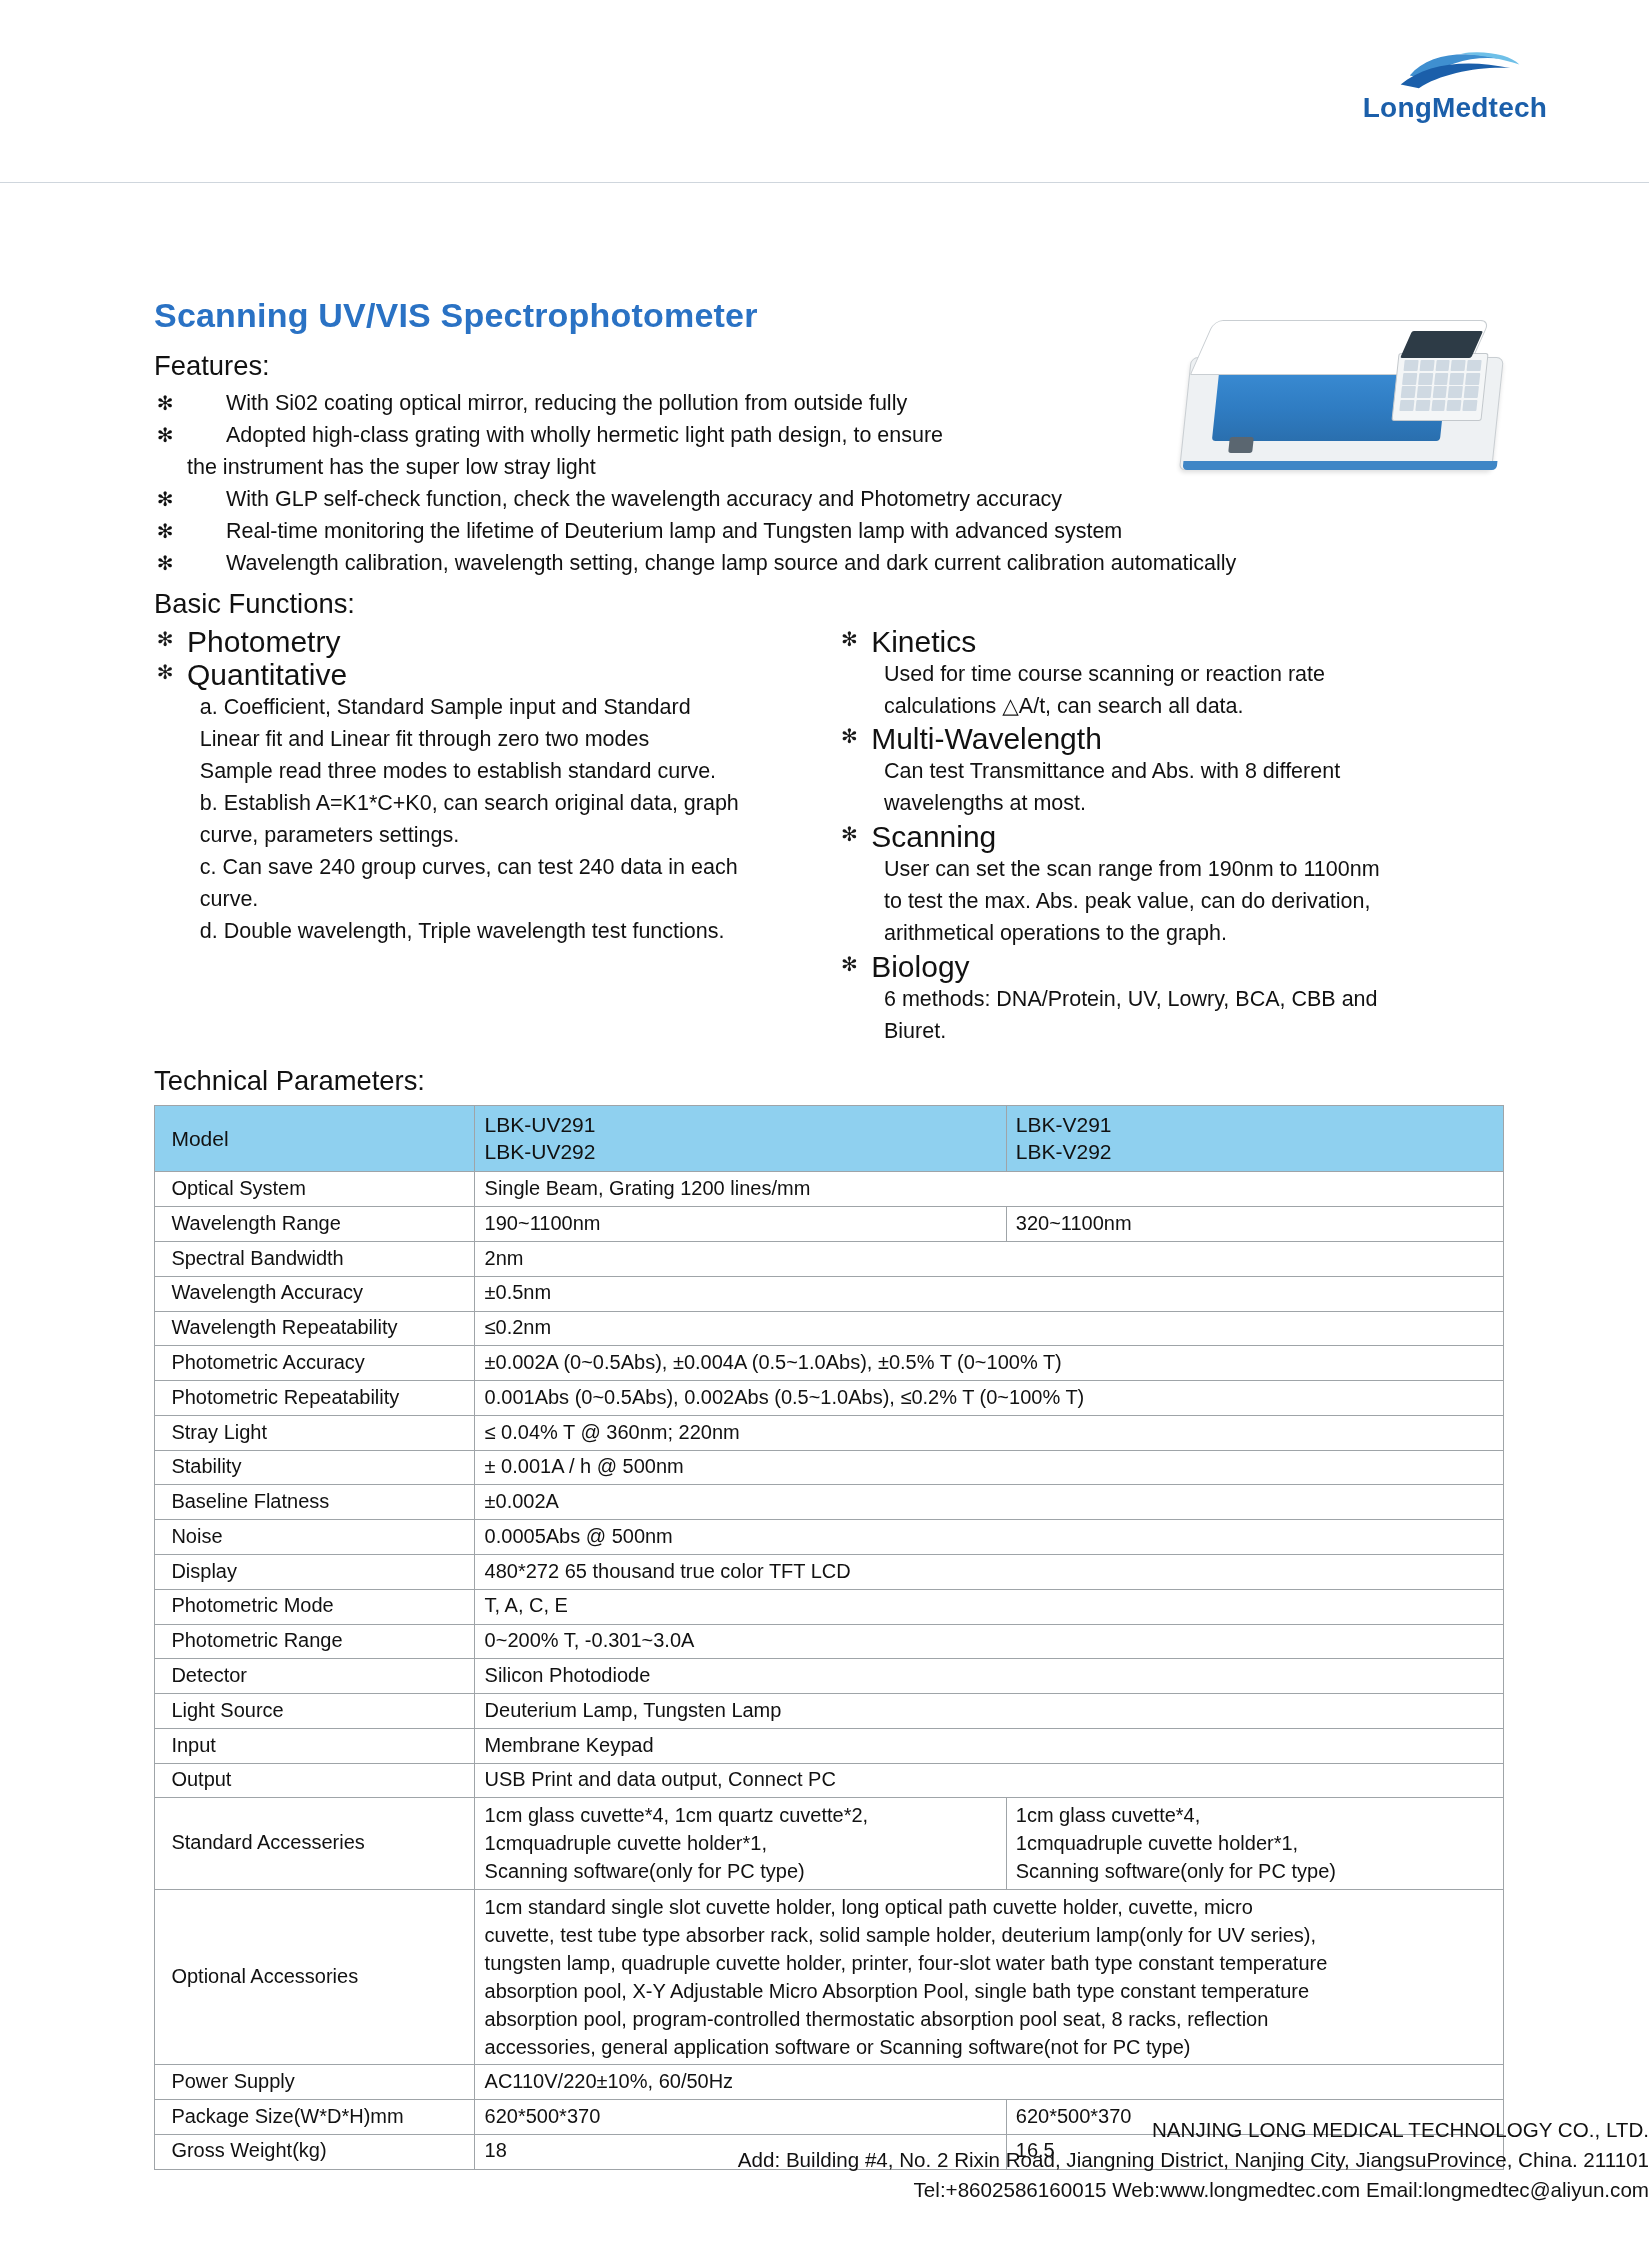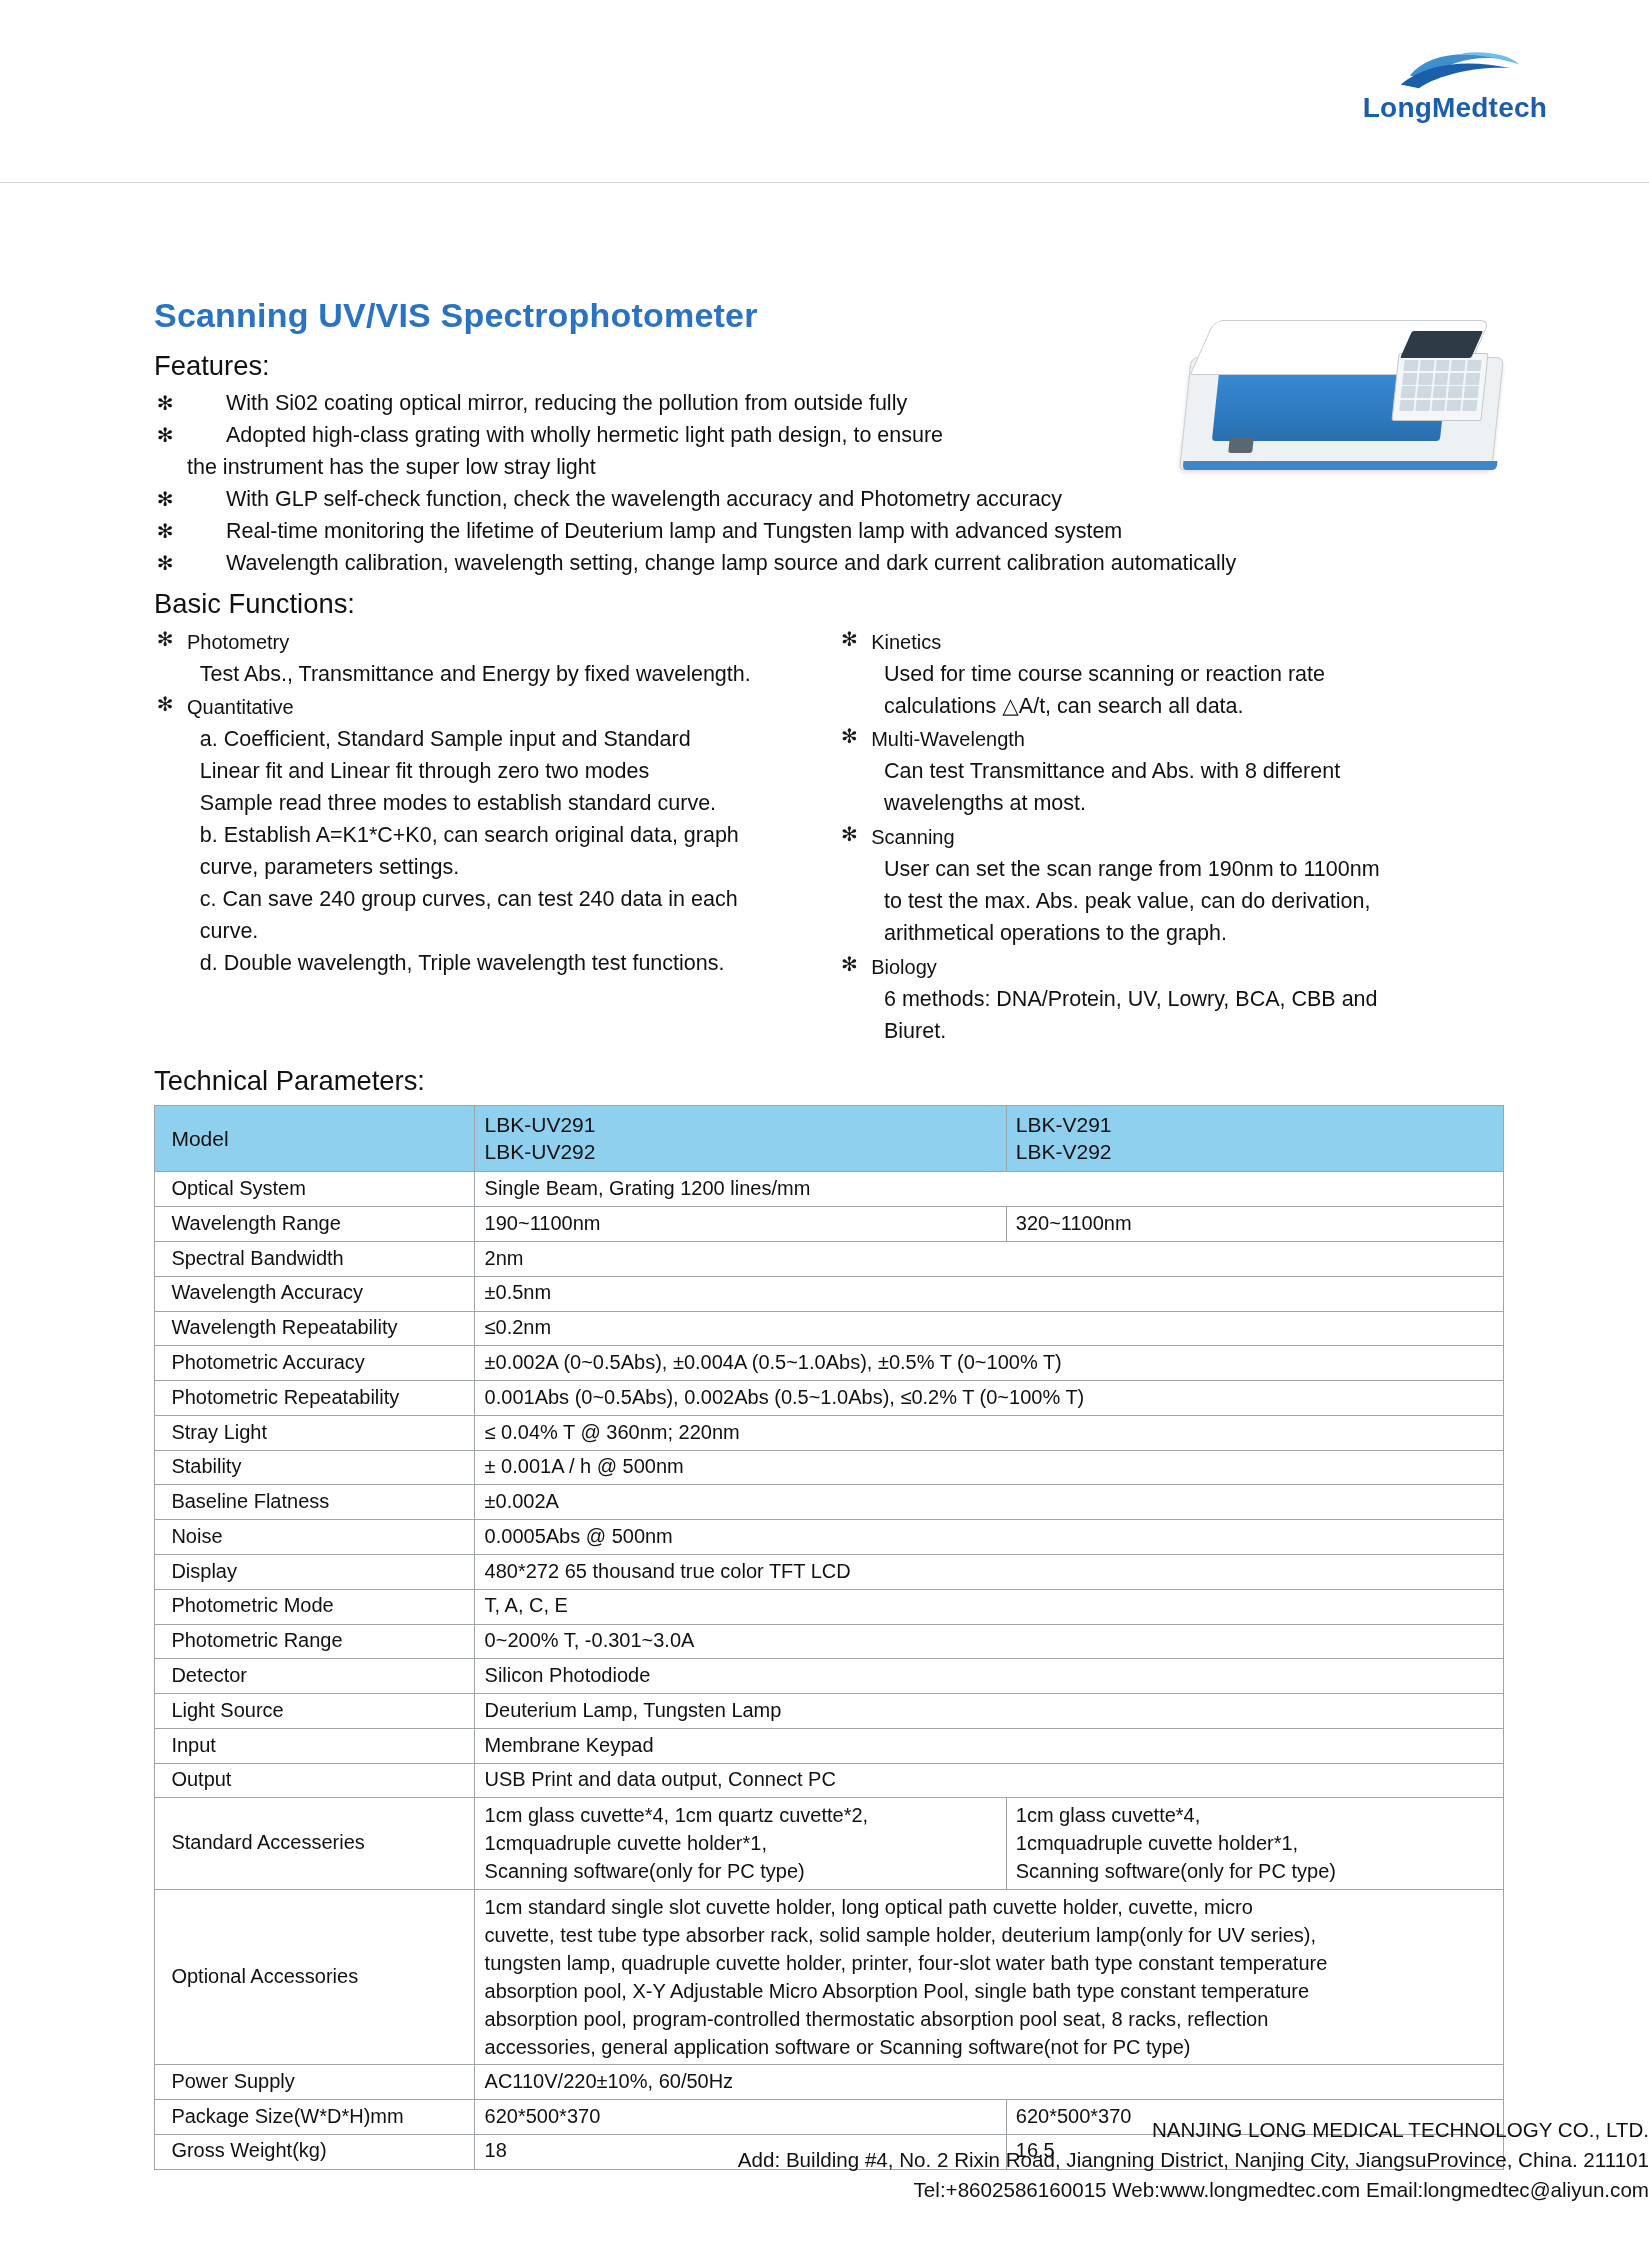--- a/index.html
+++ b/index.html
@@ -219,21 +219,21 @@
     padding-left: 33px;
     margin-bottom: 1.8px;
   }
   .bf-item .star {
     position: absolute;
     left: 2.7px;
     top: 0.9px;
     font-size: 20px;
   }
   .bf-item .head {
-    font-size: 20px;
+    font-size: 30px;
     line-height: 32px;
     color: #111;
   }
   .bf-item .lines p {
     margin: 0;
     font-size: 21.5px;
     line-height: 32px;
     color: #111;
     padding-left: 12.8px;
   }
@@ -328,23 +328,20 @@
           </li>
         </ul>
 
       <h2 class="sect">Basic Functions:</h2>
 
       <div class="bf-cols">
         <div class="bf-col left" id="bf-left">
             <div class="bf-item">
               <span class="star">✻</span>
               <div class="head">Photometry</div>
-              <div class="lines">
-                <p>Test Abs., Transmittance and Energy by fixed wavelength.</p>
-              </div>
             </div>
             <div class="bf-item">
               <span class="star">✻</span>
               <div class="head">Quantitative</div>
               <div class="lines">
                 <p>a. Coefficient, Standard Sample input and Standard</p>
                 <p>Linear fit and Linear fit through zero two modes</p>
                 <p>Sample read three modes to establish standard curve.</p>
                 <p>b. Establish A=K1*C+K0, can search original data, graph</p>
                 <p>curve, parameters settings.</p>

